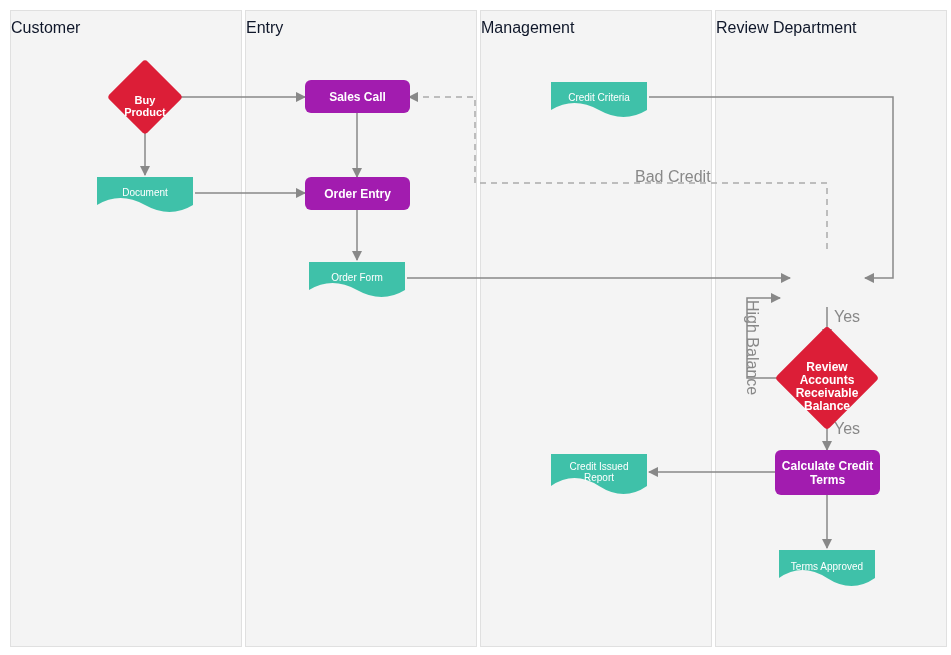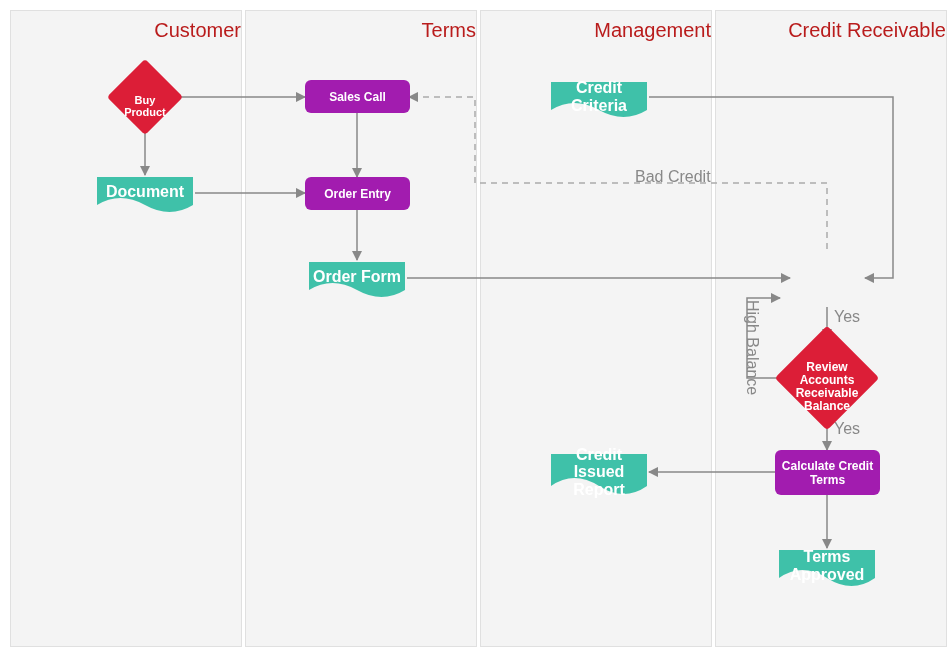--- a/index.html
+++ b/index.html
@@ -16,23 +16,23 @@
     height: 655px;
   }
   .lane {
     position: absolute;
     top: 10px;
     height: 635px;
     background: #f4f4f4;
     border: 1px solid #e0e0e0;
   }
   .lane-header {
-    text-align: right;
-    font-size: 20px;
-    color: #b91c1c;
+    text-align: left;
+    font-size: 16px;
+    color: #0f172a;
     padding: 8px 0 16px 0;
   }
   .diamond {
     position: absolute;
     color: #fff;
     font-size: 11px;
     font-weight: bold;
     text-align: center;
     display: flex;
     align-items: center;
@@ -62,22 +62,22 @@
     display: flex;
     align-items: center;
     justify-content: center;
     text-align: center;
     padding: 0 6px;
     box-sizing: border-box;
   }
   .doc {
     position: absolute;
     color: #fff;
-    font-size: 16px;
-    font-weight: bold;
+    font-size: 10px;
+    font-weight: normal;
   }
   .doc svg { position: absolute; inset: 0; }
   .doc-label {
     position: absolute;
     inset: 0;
     display: flex;
     align-items: center;
     justify-content: center;
     text-align: center;
     padding: 0 6px 6px 6px;
@@ -98,27 +98,27 @@
 </style>
 </head>
 <body>
 
 <div class="canvas">
 
   <div class="lane" style="left:10px;width:230px">
     <div class="lane-header">Customer</div>
   </div>
   <div class="lane" style="left:245px;width:230px">
-    <div class="lane-header">Terms</div>
+    <div class="lane-header">Entry</div>
   </div>
   <div class="lane" style="left:480px;width:230px">
     <div class="lane-header">Management</div>
   </div>
   <div class="lane" style="left:715px;width:230px">
-    <div class="lane-header">Credit Receivable</div>
+    <div class="lane-header">Review Department</div>
   </div>
 
   <svg class="wires">
     <defs>
       <marker id="arrow" viewBox="0 0 10 10" refX="9" refY="5" markerWidth="7" markerHeight="7" orient="auto-start-reverse">
         <path d="M0,0 L10,5 L0,10 z" fill="#888"></path>
       </marker>
     </defs>
 
     <path d="M172 97 L305 97" stroke="#888" stroke-width="1.5" fill="none" marker-end="url(#arrow)"></path>

